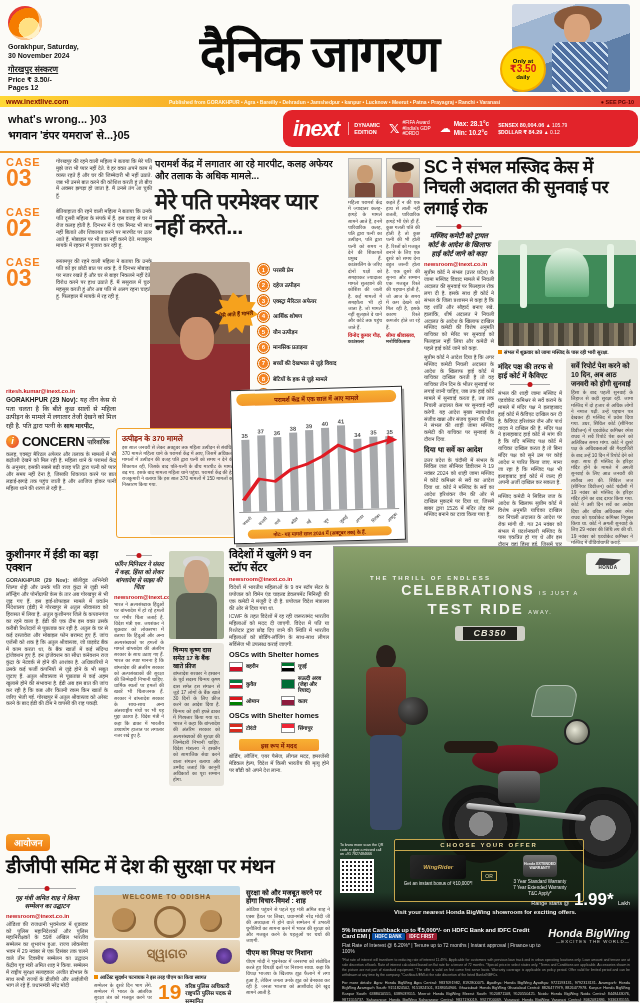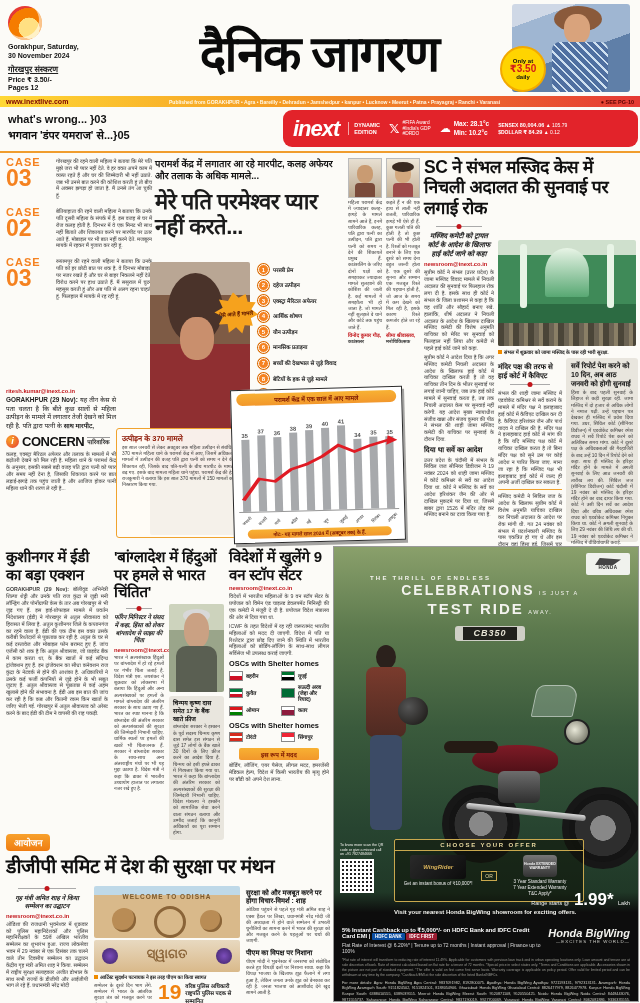--- a/index.html
+++ b/index.html
@@ -99,21 +99,21 @@
   .mosque{background:linear-gradient(180deg,#cfe0cd 0 14%,#3f8a58 14% 60%,#2c6b42 60% 82%,#7d7a6a 82% 100%);
     border-radius:2px;overflow:hidden;}
   .mosque .dome{position:absolute;left:34%;top:8%;width:32%;height:46%;border-radius:50% 50% 6% 6%;
     background:linear-gradient(#e8f4e6,#58a873);}
   .mosque .min{position:absolute;top:4%;width:5%;height:60%;background:#e8f4e6;border-radius:3px;}
   .mosque .crowd{position:absolute;left:0;bottom:0;width:100%;height:22%;
     background:repeating-linear-gradient(90deg,#4a4538 0 6px,#6b6353 6px 11px,#8a7f66 11px 15px);}
   .capline{font-size:5px;font-weight:bold;color:#222;}
   .capline::before{content:"";display:inline-block;width:4px;height:4px;background:#f08c00;margin-right:2px;}
   
-  .mid-head{font-size:15px;font-weight:900;line-height:1.18;color:#101010;letter-spacing:-.2px;}
+  .mid-head{font-size:11px;font-weight:900;line-height:1.18;color:#101010;letter-spacing:-.2px;}
   .jaish{background:linear-gradient(180deg,#cdd3bd 0 30%,#9aa58a 30% 100%);border-radius:2px;overflow:hidden;}
   .jaish .head{position:absolute;left:28%;top:10%;width:44%;height:40%;border-radius:46%;background:#caa183;}
   .jaish .hair{position:absolute;left:26%;top:6%;width:48%;height:14%;border-radius:50%;background:#d8d8d8;}
   .jaish .suit{position:absolute;left:12%;top:48%;width:76%;height:52%;border-radius:10px 10px 0 0;background:#5a5f52;}
   .flagrow{display:flex;align-items:center;gap:3px;margin-bottom:3px;}
   .flag{width:12px;height:8px;flex:none;border:.5px solid #888;}
   .flagname{font-size:5.4px;font-weight:bold;color:#222;line-height:1.15;}
   .helpbox-title{background:linear-gradient(#f8b133,#f2972b);color:#7a1400;font-size:6.4px;font-weight:900;
     text-align:center;border-radius:2px;padding:1.5px 0;margin:3px 10px 2px;}
   
@@ -447,21 +447,20 @@
 
   <div class="abs" style="left:6px;top:548px;width:102px;">
     <div class="mid-head">कुशीनगर में ईडी का बड़ा एक्शन</div>
     <div class="t52 jc" style="margin-top:3px;">
       <span class="b">GORAKHPUR (29 Nov):</span>
       <span>बॉलीवुड अभिनेत्री शिल्पा शेट्टी और उनके पति राज कुंद्रा से जुड़ी मनी लॉन्ड्रिंग और पोर्नोग्राफी केस के तार अब गोरखपुर से भी जुड़ गए हैं. इस हाई-प्रोफाइल मामले में प्रवर्तन निदेशालय (ईडी) ने गोरखपुर से अतुल श्रीवास्तव को हिरासत में लिया है. अतुल कुशीनगर जिले के कप्तानगंज का रहने वाला है. ईडी की एक टीम इस वक्त उसके करीबी रिश्तेदारों से पूछताछ कर रही है. अतुल के घर से कई दस्तावेज और मोबाइल फोन बरामद हुए हैं. जांच एजेंसी को शक है कि अतुल श्रीवास्तव, जो प्राइवेट बैंक में काम करता था, के बैंक खातों में कई संदिग्ध ट्रांजेक्शन हुए हैं. इन ट्रांजेक्शन का सीधा कनेक्शन राज कुंद्रा के नेटवर्क से होने की आशंका है. अधिकारियों ने उसके कई फर्जी कंपनियों से जुड़े होने के भी सबूत जुटाए हैं. अतुल श्रीवास्तव से पूछताछ में कई अहम खुलासे होने की संभावना है. ईडी अब इस बात की जांच कर रही है कि कब और कितनी रकम किन खातों के जरिए भेजी गई. गोरखपुर में अतुल श्रीवास्तव को अरेस्ट करने के बाद ईडी की टीम ने वापसी की राह पकड़ी.</span>
     </div>
   </div>
 
   <div class="abs" style="left:114px;top:548px;width:110px;">
-    <div class="mid-head">'बांग्लादेश में हिंदुओं पर हमले से भारत चिंतित'</div>
     <div style="display:flex;gap:5px;margin-top:3px;">
       <div style="width:50px;flex:none;">
         <div class="dotrule"></div>
         <div class="subhead" style="font-size:6px;">फॉरेन मिनिस्टर ने संसद में कहा, हिंसा को लेकर बांग्लादेश से साझा की चिंता</div>
         <div class="byline" style="margin:2px 0;">newsroom@inext.co.in</div>
         <div class="t48 jc">भारत ने अल्पसंख्यक हिंदुओं पर बांग्लादेश में हो रहे हमलों पर गंभीर चिंता जताई है. विदेश मंत्री एस. जयशंकर ने शुक्रवार को लोकसभा में बताया कि हिंदुओं और अन्य अल्पसंख्यकों पर हमलों के मामले बांग्लादेश की अंतरिम सरकार के साथ उठाए गए हैं. भारत का स्पष्ट मानना है कि बांग्लादेश की अंतरिम सरकार को अल्पसंख्यकों की सुरक्षा की जिम्मेदारी निभानी चाहिए. धार्मिक स्थलों पर हमलों की खबरें भी चिंताजनक हैं. सरकार ने बांग्लादेश सरकार के साथ-साथ अन्य अंतरराष्ट्रीय मंचों पर भी यह मुद्दा उठाया है. विदेश मंत्री ने कहा कि ढाका में भारतीय उच्चायोग हालात पर लगातार नजर रखे हुए है.</div>
       </div>
       <div style="width:55px;">
         <div class="jaish" style="position:relative;width:55px;height:88px;">
           <div class="hair"></div>

